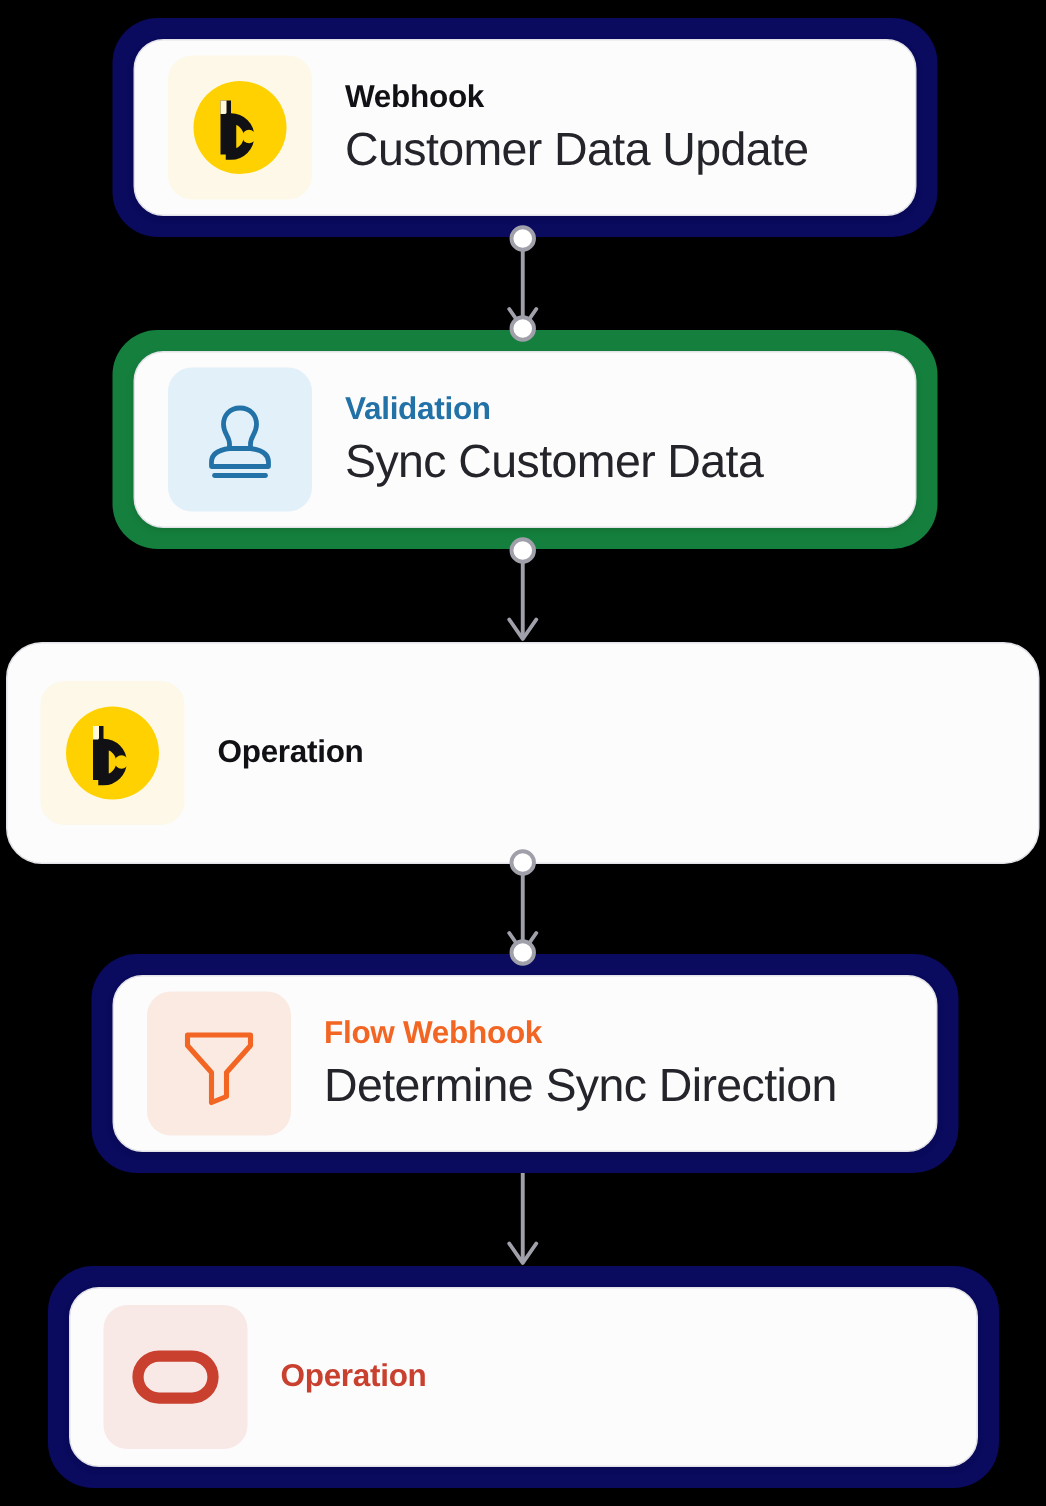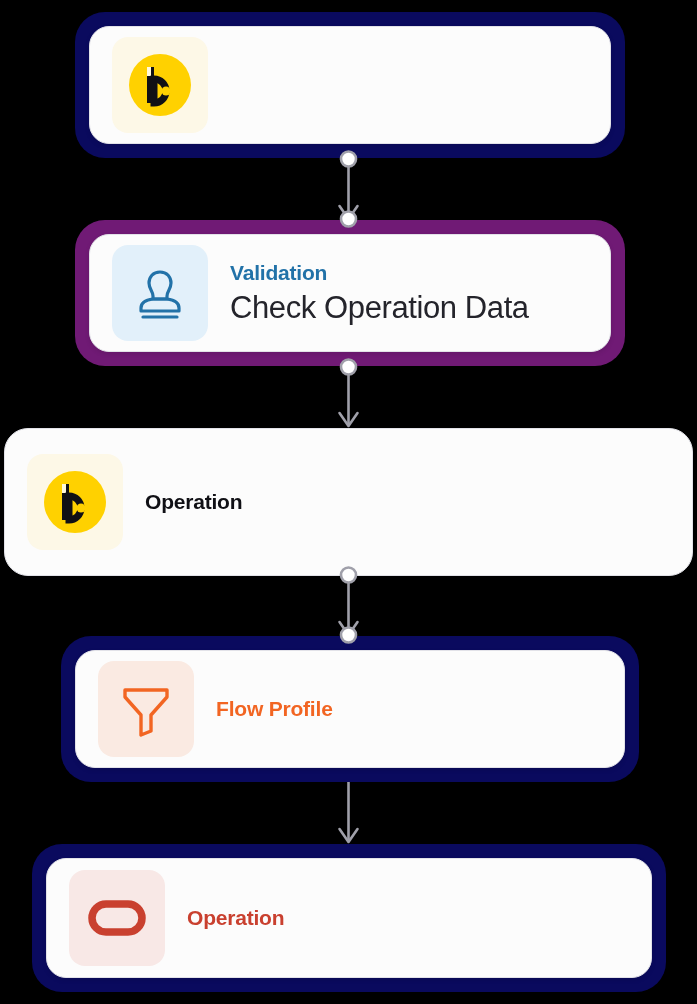--- a/index.html
+++ b/index.html
@@ -107,36 +107,40 @@
       <div class="node-card" style="background: rgb(252, 252, 252);">
         <div class="icon-tile tile-yellow" style="background: rgb(253, 248, 231);">
           <svg width="66" height="66" viewBox="0 0 66 66">
             <circle cx="33" cy="33" r="31" fill="#FFD100"></circle>
             <rect x="20" y="15" width="7" height="36" fill="#101015"></rect>
             <rect x="20" y="15" width="4" height="9" fill="#FFF9DB"></rect>
             <path d="M27 27 A12 12 0 1 1 27 51 Z" fill="none" stroke="#101015" stroke-width="7"></path>
             <circle cx="39" cy="39" r="4.5" fill="#FFD100"></circle>
           </svg>
         </div>
-      </div>
-    </div>
-    <div class="node ringed" style="left: 75px; top: 220px; width: 550px; height: 146px; background: #701a75;">
+        <div class="node-text">
+          <div class="node-kind" style="color: rgb(16, 16, 21);">Webhook</div>
+          <div class="node-title">Customer Data Update</div>
+        </div>
+      </div>
+    </div>
+    <div class="node ringed" style="left: 75px; top: 220px; width: 550px; height: 146px; background: #15803d;">
       <div class="node-card" style="background: rgb(252, 252, 252);">
         <div class="icon-tile tile-blue" style="background: rgb(226, 240, 250);">
           <svg width="66" height="66" viewBox="0 0 66 66">
             <g fill="none" stroke="#2272A8" stroke-width="3.2" stroke-linejoin="round" stroke-linecap="round">
               <path d="M33 12c-7 0-11 5-11 11 0 6 4 8 4 13v3h14v-3c0-5 4-7 4-13 0-6-4-11-11-11z"></path>
               <path d="M14 48c0-5 4-8 12-9h14c8 1 12 4 12 9v3H14z"></path>
               <line x1="16" y1="57" x2="50" y2="57"></line>
             </g>
           </svg>
         </div>
         <div class="node-text">
           <div class="node-kind" style="color: rgb(34, 114, 168);">Validation</div>
-          <div class="node-title">Check Operation Data</div>
+          <div class="node-title">Sync Customer Data</div>
         </div>
       </div>
     </div>
     <div class="node plain" style="left: 4px; top: 428px; width: 689px; height: 148px;">
       <div class="node-card" style="background: rgb(252, 252, 252);">
         <div class="icon-tile tile-yellow" style="background: rgb(253, 248, 231);">
           <svg width="66" height="66" viewBox="0 0 66 66">
             <circle cx="33" cy="33" r="31" fill="#FFD100"></circle>
             <rect x="20" y="15" width="7" height="36" fill="#101015"></rect>
             <rect x="20" y="15" width="4" height="9" fill="#FFF9DB"></rect>
@@ -150,21 +154,22 @@
       </div>
     </div>
     <div class="node ringed" style="left: 61px; top: 636px; width: 578px; height: 146px; background: rgb(10, 10, 94);">
       <div class="node-card" style="background: rgb(252, 252, 252);">
         <div class="icon-tile tile-peach" style="background: rgb(250, 234, 226);">
           <svg width="66" height="66" viewBox="0 0 66 66">
             <path d="M12 14h42v7L38 39v16l-10 4V39L12 21z" fill="none" stroke="#F26522" stroke-width="3.4" stroke-linejoin="round"></path>
           </svg>
         </div>
         <div class="node-text">
-          <div class="node-kind" style="color: rgb(242, 101, 34);">Flow Profile</div>
+          <div class="node-kind" style="color: rgb(242, 101, 34);">Flow Webhook</div>
+          <div class="node-title">Determine Sync Direction</div>
         </div>
       </div>
     </div>
     <div class="node ringed" style="left: 32px; top: 844px; width: 634px; height: 148px; background: rgb(10, 10, 94);">
       <div class="node-card" style="background: rgb(252, 252, 252);">
         <div class="icon-tile tile-rose" style="background: rgb(248, 232, 230);">
           <svg width="66" height="66" viewBox="0 0 66 66">
             <rect x="8" y="19" width="50" height="28" rx="14" fill="none" stroke="#C9402F" stroke-width="7.5"></rect>
           </svg>
         </div>

